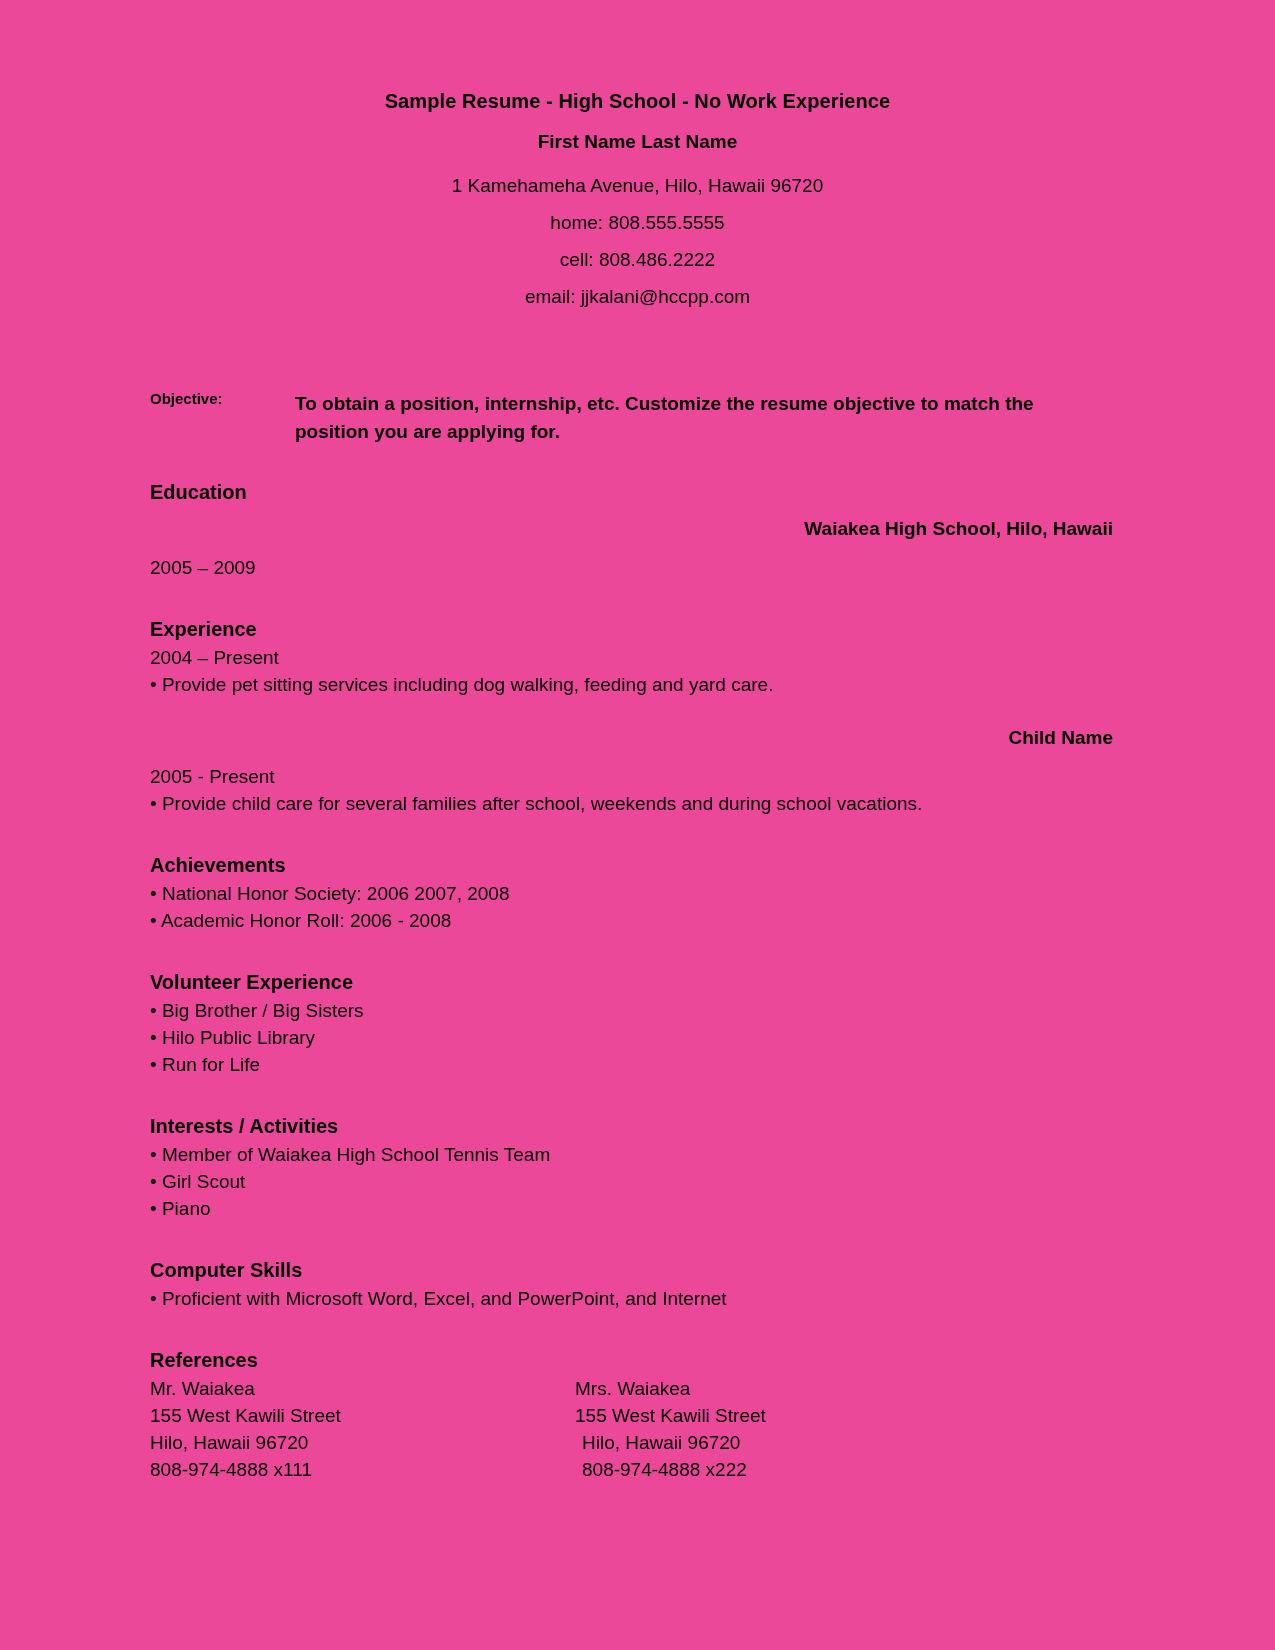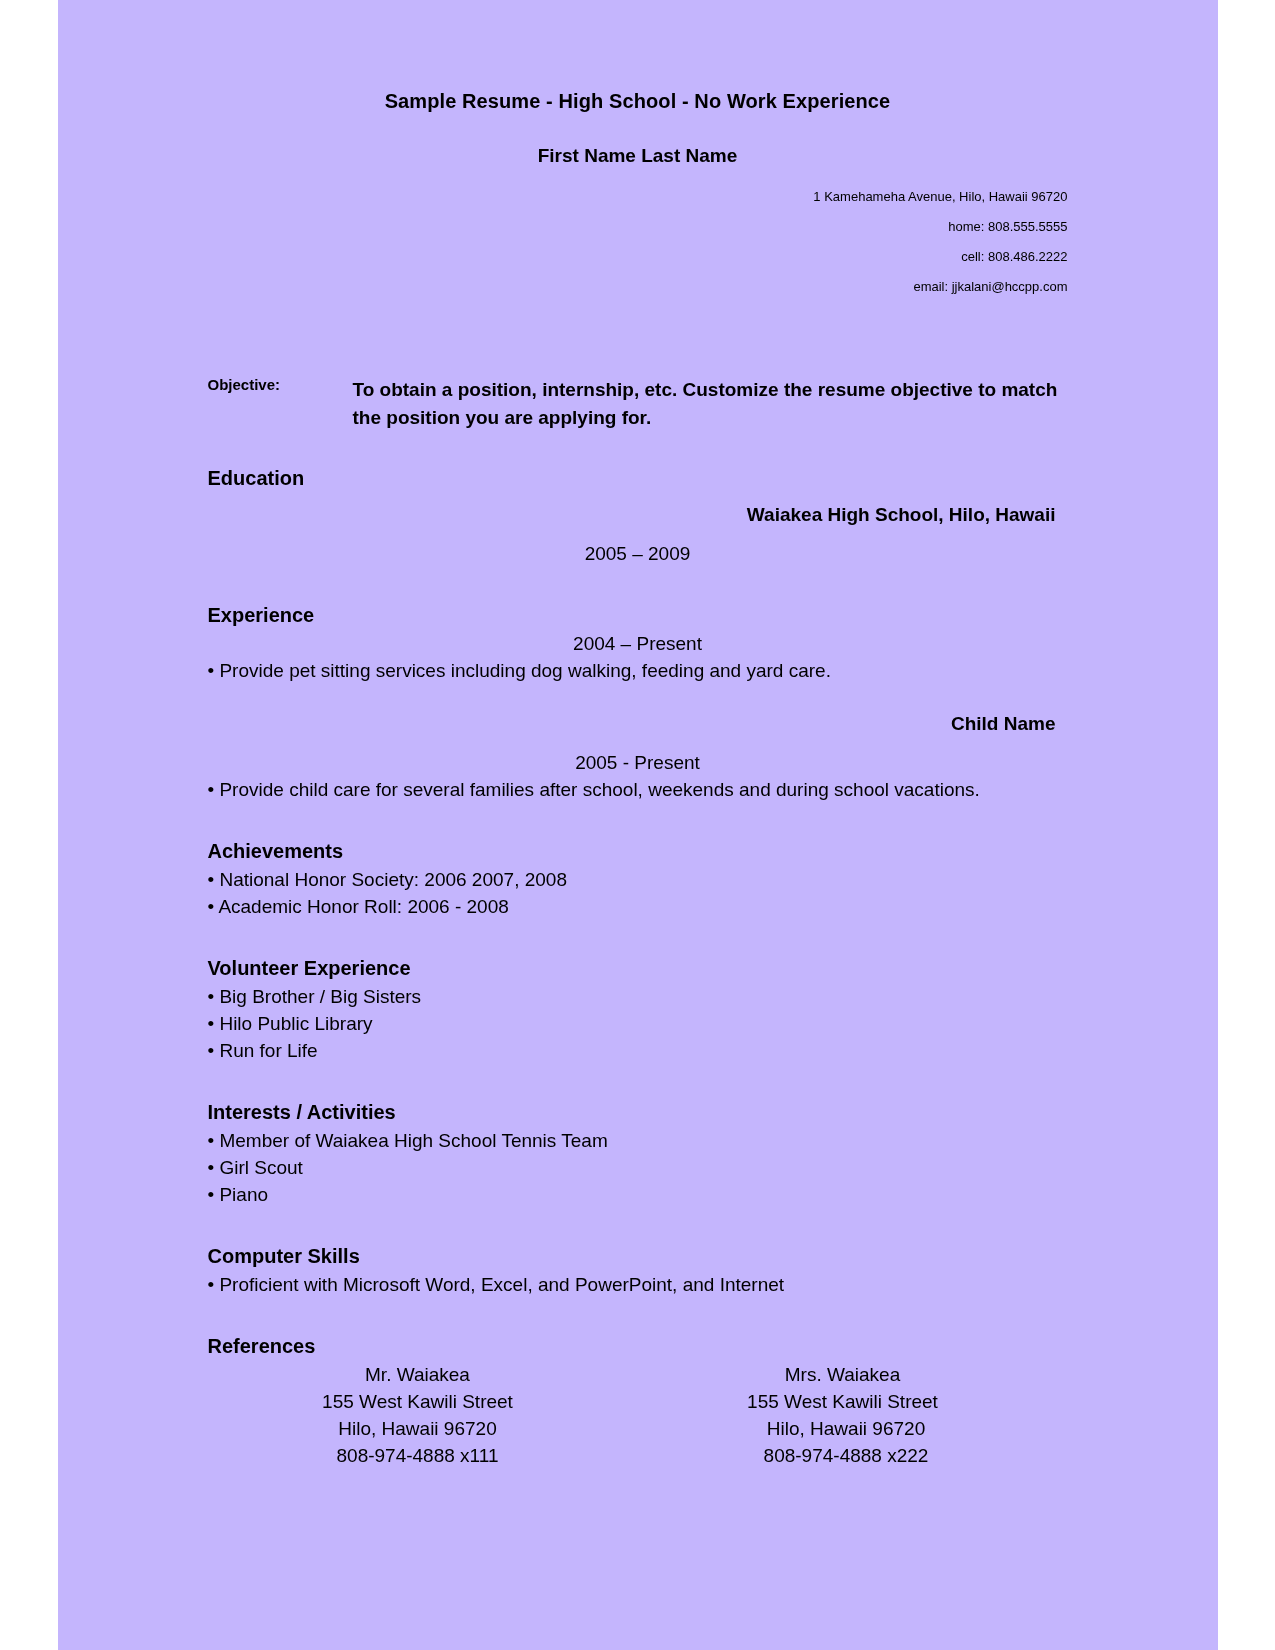--- a/index.html
+++ b/index.html
@@ -6,47 +6,47 @@
     margin: 0;
     padding: 0;
     background: #ffffff;
   }
   body {
     font-family: "Liberation Sans", sans-serif;
     color: #000000;
   }
   .page {
     position: relative;
-    width: 1160px;
+    width: 1275px;
     height: 1650px;
     margin: 0 auto;
-    background: #c4b5fd;
+    background: #ec4899;
     overflow: hidden;
   }
   .doc {
     padding: 80px 150px 0 150px;
     box-sizing: border-box;
   }
   .doc-title {
     text-align: center;
     font-weight: bold;
     font-size: 20px;
     margin-top: 10px;
     margin-bottom: 0;
     letter-spacing: 0.1px;
   }
   .person-name {
     text-align: center;
     font-weight: bold;
     font-size: 19px;
-    margin-top: 32px;
+    margin-top: 18px;
   }
   .contact-line {
-    text-align: right;
-    font-size: 13px;
+    text-align: center;
+    font-size: 19px;
     margin-top: 22px;
   }
   .contact-line.tight {
     margin-top: 15px;
   }
   .objective-row {
     display: flex;
     margin-top: 82px;
     align-items: flex-start;
   }
@@ -77,21 +77,20 @@
     font-weight: bold;
     font-size: 19px;
     margin: 12px;
     line-height: 1.42;
     text-align: right;
   }
   .line {
     font-size: 19px;
     margin: 0;
     line-height: 1.42;
-    text-align: center;
   }
   .bullet {
     font-size: 19px;
     margin: 0;
     line-height: 1.42;
   }
   .sub-block {
     margin-top: 26px;
   }
   .references-cols {

